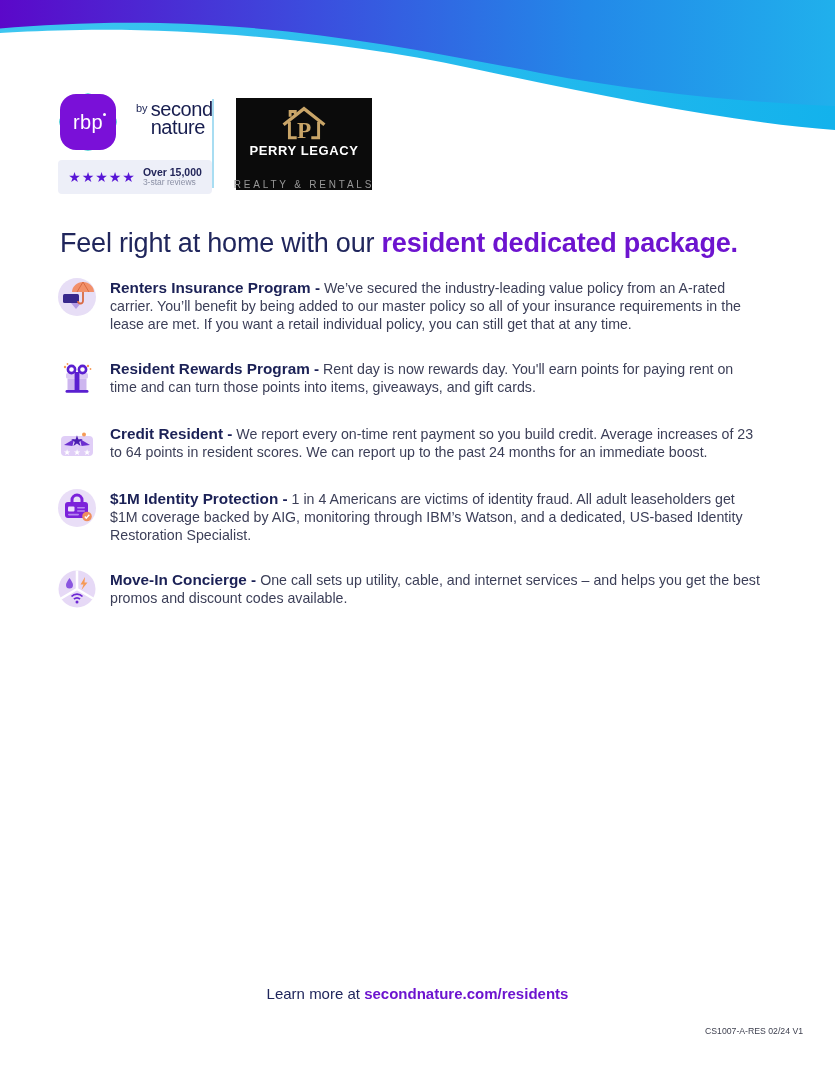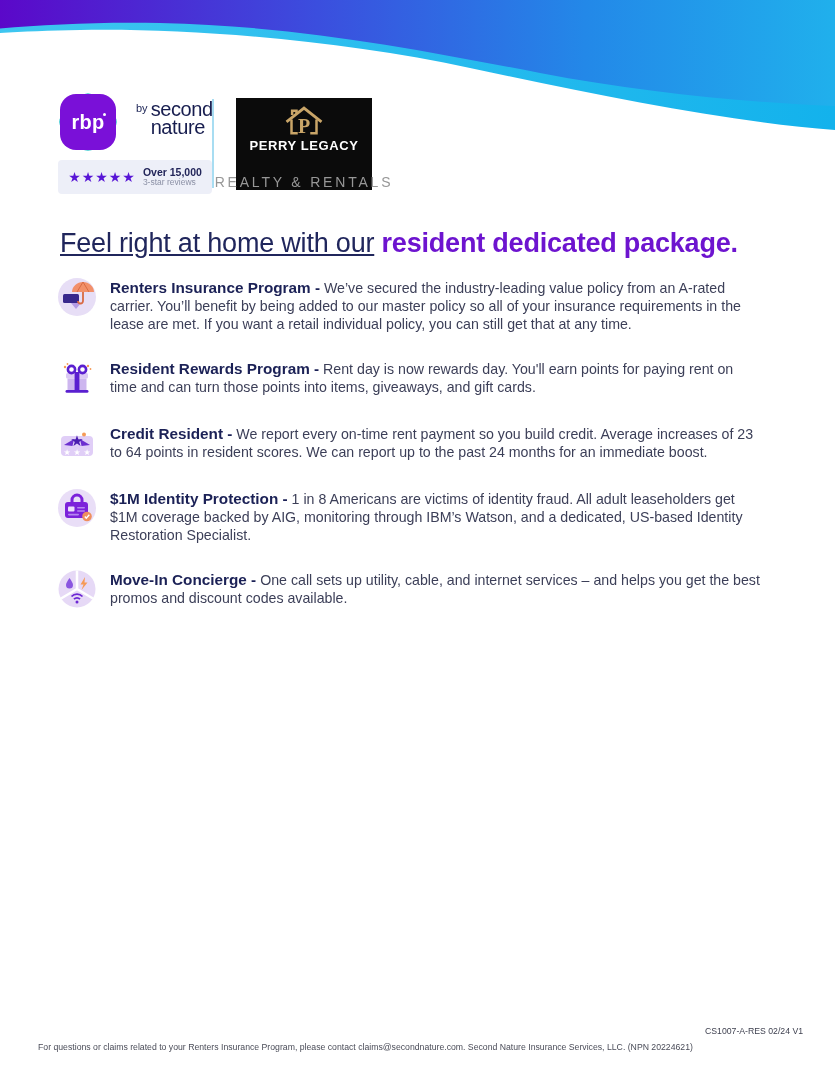--- a/index.html
+++ b/index.html
@@ -9,39 +9,39 @@
     background:#ffffff; overflow:hidden;
     font-family:"Liberation Sans", sans-serif;
   }
   
   .wave { position:absolute; top:0; left:0; width:835px; height:150px; }
   
   .rbp-mark { position:absolute; left:58px; top:92px; width:60px; height:60px; }
   .rbp-diamond { position:absolute; inset:7px; background:#2fc6cf; border-radius:9px; transform:rotate(45deg); }
   .rbp-badge { position:absolute; inset:2px; background:#7a10d8; border-radius:16px; }
   .rbp-text { position:absolute; inset:0; display:flex; align-items:center; justify-content:center;
-              color:#fff; font-weight:bold; font-size:20px; letter-spacing:.3px; }
+              color:#fff; font-weight:normal; font-size:20px; letter-spacing:.3px; }
   .rbp-dot { position:absolute; right:12px; top:21px; width:3px; height:3px; background:#fff; border-radius:50%; }
   .byline { position:absolute; left:128px; top:100px; display:flex; }
   .by { font-size:11px; color:#1b2355; margin:2px 3px 0 8px; }
   .brand-name { font-size:20px; font-weight:normal; color:#171d4f; line-height:.92; letter-spacing:-.4px; }
   .reviews { position:absolute; left:58px; top:160px; width:154px; height:34px; background:#edeff8;
              border-radius:4px; display:flex; align-items:center; justify-content:center; gap:7px; }
   .stars { color:#5816d6; font-size:14px; letter-spacing:1px; line-height:1; }
   .rev-l1 { font-size:10.5px; font-weight:bold; color:#23265a; line-height:1.15; }
   .rev-l2 { font-size:8.5px; color:#8b90a5; line-height:1.15; }
   .divider { position:absolute; left:212px; top:99px; width:2px; height:89px; background:#a8ddf2; }
   
   .partner { position:absolute; left:236px; top:98px; width:136px; height:92px; background:#0b0b0b;
              display:flex; flex-direction:column; align-items:center; padding-top:7px; }
   .partner-name { color:#ffffff; font-weight:bold; font-size:13px; letter-spacing:.6px; margin-top:3px; white-space:nowrap; }
-  .partner-tag  { color:#979797; font-size:14px; letter-spacing:2.8px; margin-top:21px; white-space:nowrap;text-align:center; }
+  .partner-tag  { color:#979797; font-size:10px; letter-spacing:2.8px; margin-top:21px; white-space:nowrap;text-align:center; }
   
   .headline { position:absolute; left:60px; top:228px; font-size:27px; white-space:nowrap; letter-spacing:-.2px; }
-  .headline .pre { color:#20265c; font-weight:500;text-decoration:underline; }
+  .headline .pre { color:#20265c; font-weight:500; }
   .headline .hl { position:relative; font-weight:bold; color:#6d14cf; }
   .headline .hl::before { content:""; position:absolute; left:-2px; right:-6px; top:47%; bottom:-5px;
                           background:#a9efe9; z-index:-1; }
   
   .benefits { position:absolute; left:57px; top:276px; width:706px; }
   .benefit { display:flex; gap:13px; margin-bottom:24px; }
   .b-icon { flex:0 0 40px; height:40px; margin-top:1px; }
   .b-text { font-size:14.2px; line-height:1.24; color:#3c3f58; padding-top:3px; }
   .b-title { font-size:15.3px; font-weight:bold; color:#1b2156; }
   
@@ -173,21 +173,21 @@
         <rect x="8" y="14" width="23" height="16" rx="3" fill="#7c22da"></rect>
         <rect x="11" y="18.5" width="6.5" height="5" rx="1" fill="#ecdffb"></rect>
         <rect x="20" y="19" width="8" height="1.6" rx="0.8" fill="#b687ef"></rect>
         <rect x="20" y="22.2" width="8" height="1.6" rx="0.8" fill="#b687ef"></rect>
         <rect x="11" y="25.8" width="11" height="1.6" rx="0.8" fill="#b687ef"></rect>
         <circle cx="30" cy="28.5" r="4.8" fill="#ef8f5e"></circle>
         <path d="M27.8 28.5 l1.5 1.7 l3 -3.4" fill="none" stroke="#ffffff" stroke-width="1.4"></path>
       </svg>
       <p class="b-text">
         <span class="b-title">$1M Identity Protection -</span>
-        <span>1 in 8 Americans are victims of identity fraud. All adult leaseholders get $1M coverage backed by AIG, monitoring through IBM’s Watson, and a dedicated, US-based Identity Restoration Specialist.</span>
+        <span>1 in 4 Americans are victims of identity fraud. All adult leaseholders get $1M coverage backed by AIG, monitoring through IBM’s Watson, and a dedicated, US-based Identity Restoration Specialist.</span>
       </p>
     </div>
 
     <div class="benefit">
       <svg class="b-icon" viewBox="0 0 40 40" aria-hidden="true">
         <circle cx="20" cy="20" r="18.5" fill="#e6d9f6"></circle>
         <path d="M20 20 L20 1.5 M20 20 L4 29.5 M20 20 L36 29.5" stroke="#ffffff" stroke-width="2.5"></path>
         <path d="M12.5 9 C10.5 12 9 14 9 16 a3.5 3.5 0 0 0 7 0 c0 -2 -1.5 -4 -3.5 -7 Z" fill="#8a56e0"></path>
         <polygon points="28,8 23.5,15.5 26.5,15.5 24.5,21 30.5,13.5 27.5,13.5" fill="#f59a57"></polygon>
         <path d="M14.5 27.5 a7.5 7.5 0 0 1 11 0" fill="none" stroke="#6d28d4" stroke-width="1.8"></path>
@@ -195,16 +195,19 @@
         <circle cx="20" cy="33" r="1.5" fill="#6d28d4"></circle>
       </svg>
       <p class="b-text">
         <span class="b-title">Move-In Concierge -</span>
         <span>One call sets up utility, cable, and internet services – and helps you get the best promos and discount codes available.</span>
       </p>
     </div>
 
   </div>
 
+  <div class="learn">
+    <span>Learn more at</span>
+    <a href="#">secondnature.com/residents</a>
+  </div>
   <div class="doc-code">CS1007-A-RES 02/24 V1</div>
-  <div class="fine">For questions or claims related to your Renters Insurance Program, please contact claims@secondnature.com. Second Nature Insurance Services, LLC. (NPN 20224621)</div>
 
 </div>
 
 </body></html>

